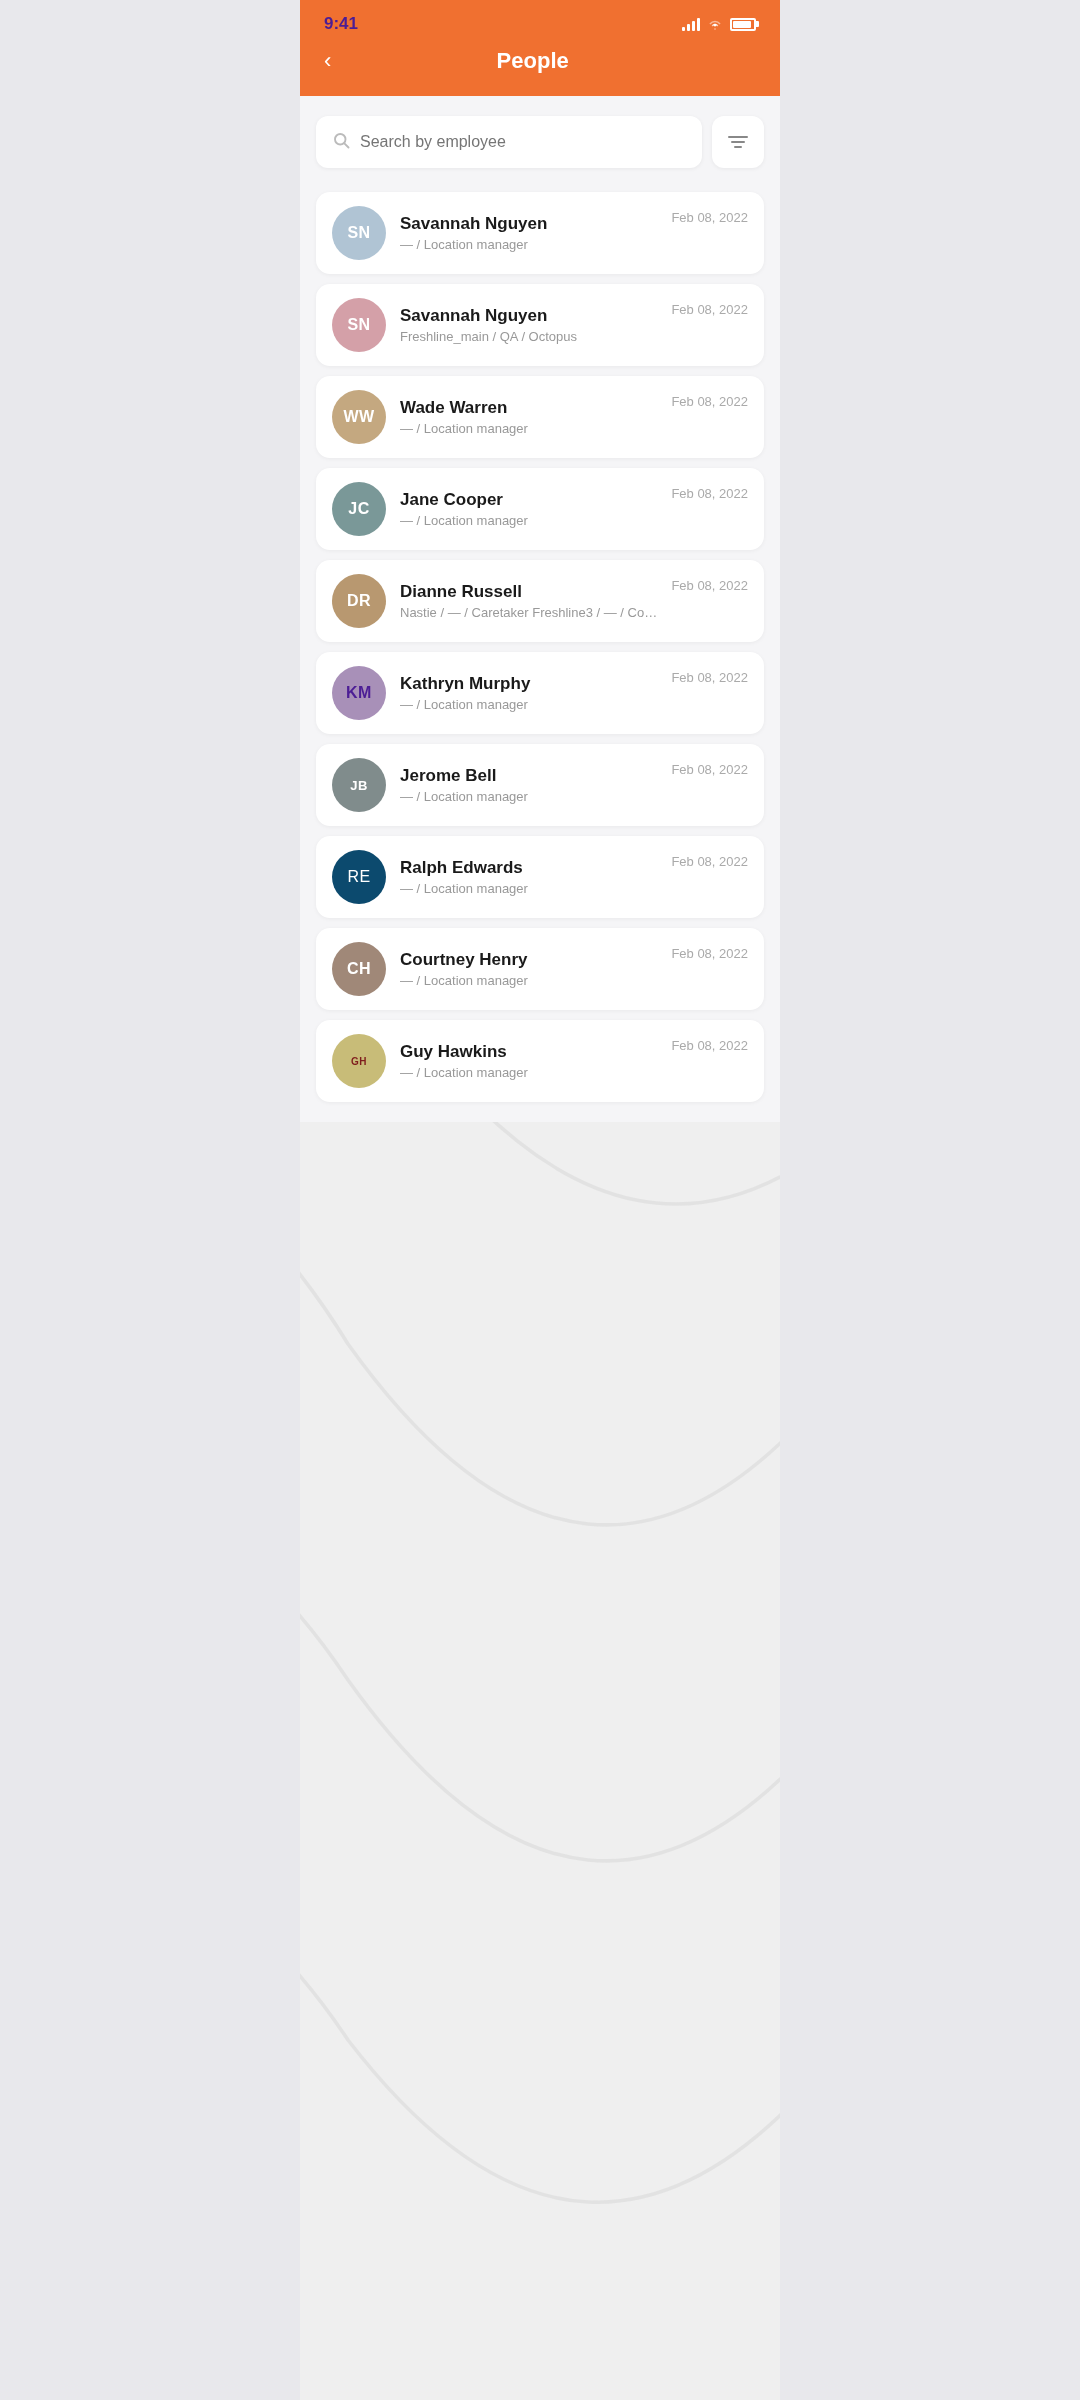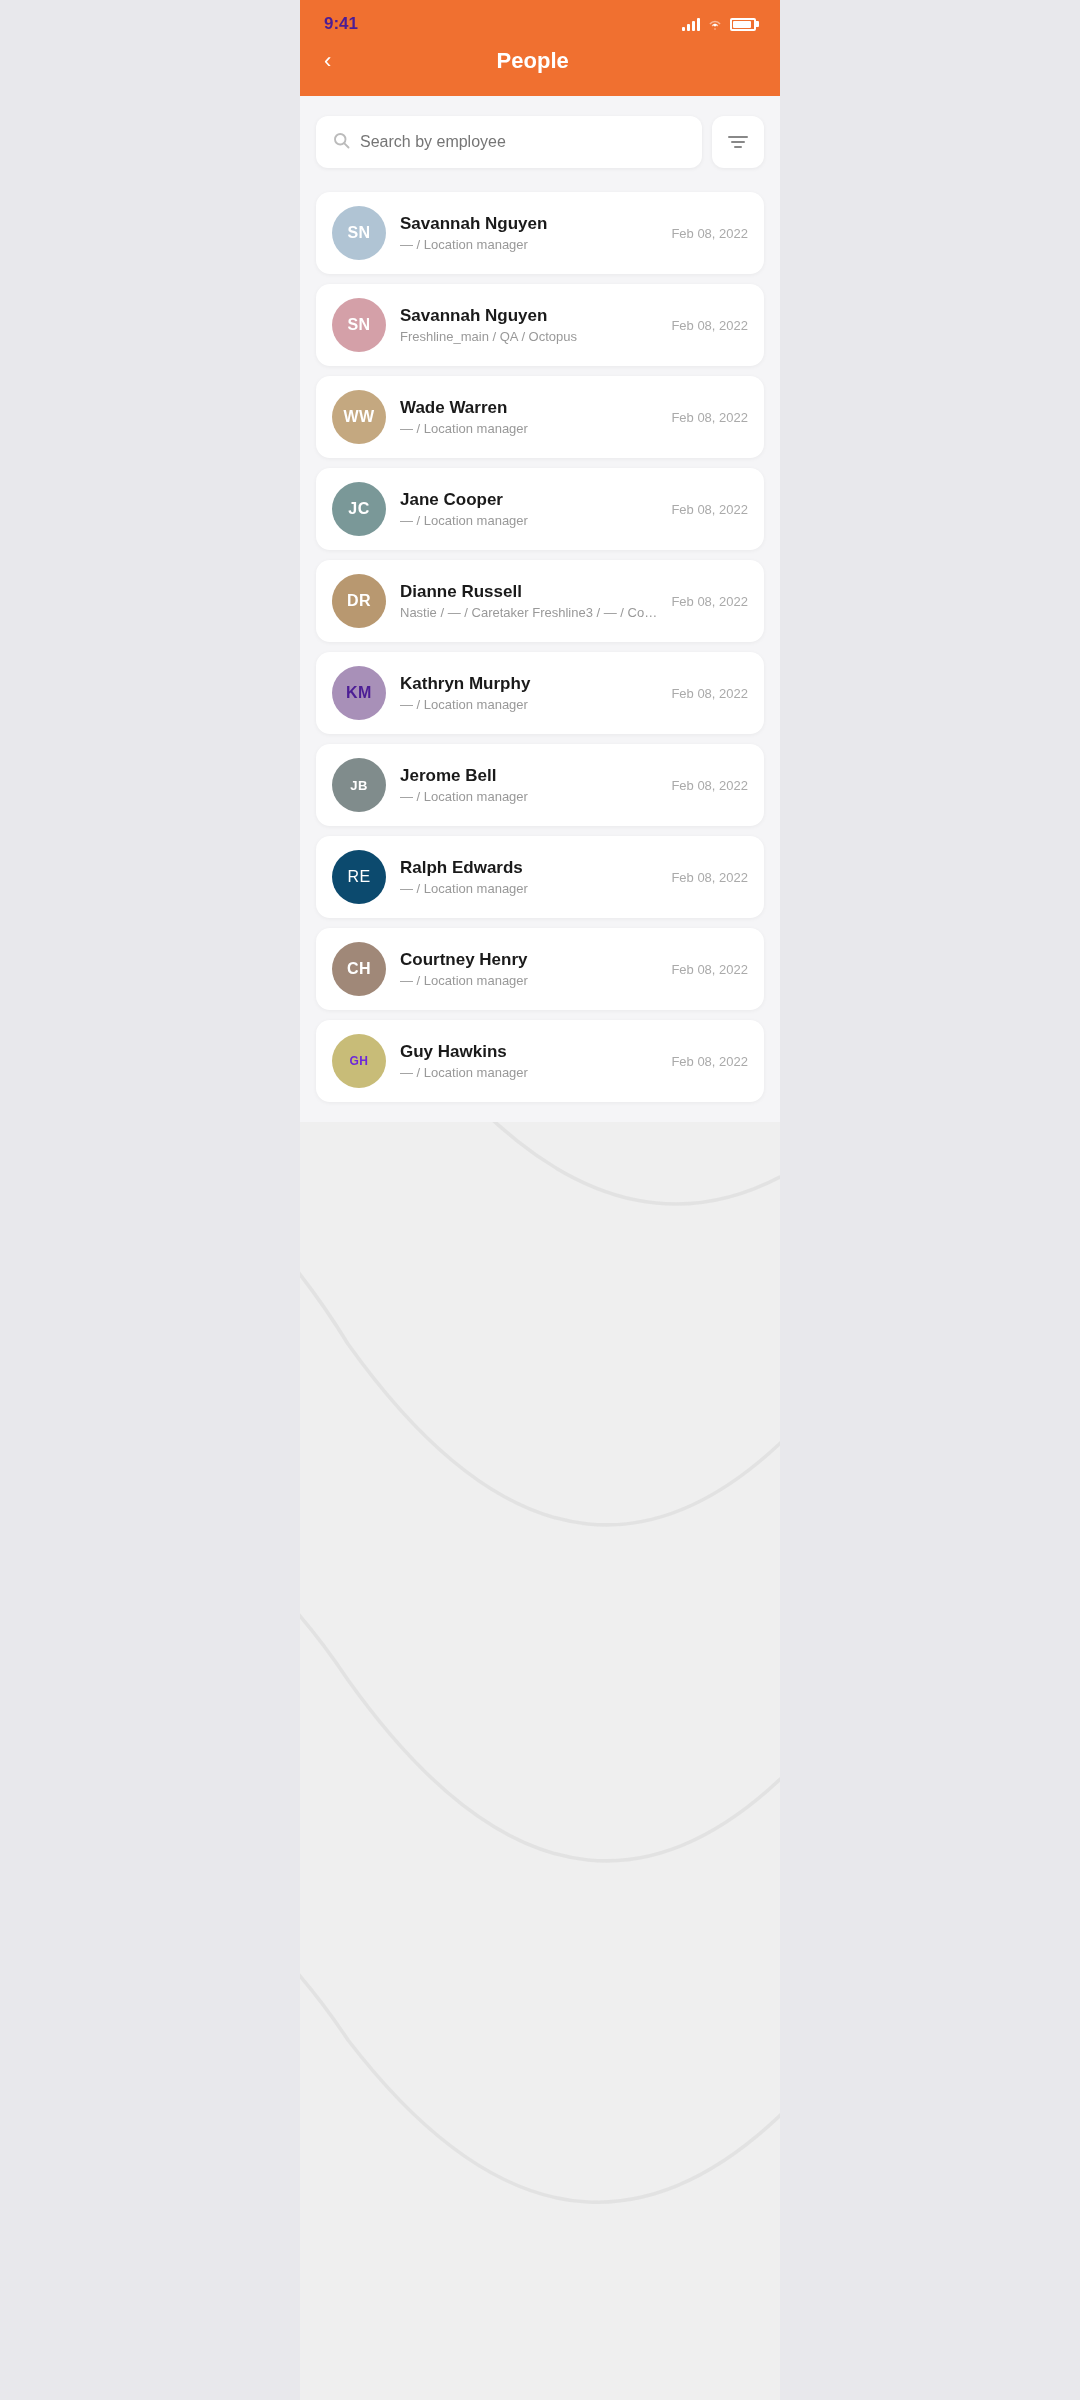--- a/index.html
+++ b/index.html
@@ -261,21 +261,21 @@
       white-space: nowrap;
       overflow: hidden;
       text-overflow: ellipsis;
     }
 
     .employee-date {
       font-size: 13px;
       color: #aaa;
       flex-shrink: 0;
       align-self: flex-start;
-      margin-top: 20px;
+      margin-top: 4px;
     }
   </style>
 </head>
 <body>
 
 <div class="phone-wrapper">
 
   <div class="bg-decoration">
     <svg viewBox="0 0 480 1000" preserveAspectRatio="xMidYMid slice" xmlns="http://www.w3.org/2000/svg">
       <path d="M-20 200 Q100 150 200 300 Q300 450 400 350 Q500 250 600 400" stroke="#ccc" stroke-width="1.5" fill="none"></path>
@@ -404,21 +404,21 @@
         </div>
         <div class="employee-card">
           <div class="employee-avatar" style="background: rgb(160, 136, 120); color: white; font-weight: 600; font-size: 16px; letter-spacing: 0.5px;">CH</div>
           <div class="employee-info">
             <div class="employee-name">Courtney Henry</div>
             <div class="employee-role">— / Location manager</div>
           </div>
           <div class="employee-date">Feb 08, 2022</div>
         </div>
         <div class="employee-card">
-          <div class="employee-avatar" style="background: rgb(200, 188, 120); color: #6d28d9; font-weight: 600; font-size: 12px; letter-spacing: 0.5px;">GH</div>
+          <div class="employee-avatar" style="background: rgb(200, 188, 120); color: #7f1d1d; font-weight: 600; font-size: 10px; letter-spacing: 0.5px;">GH</div>
           <div class="employee-info">
             <div class="employee-name">Guy Hawkins</div>
             <div class="employee-role">— / Location manager</div>
           </div>
           <div class="employee-date">Feb 08, 2022</div>
         </div>
       </div>
 
   </div>
 

